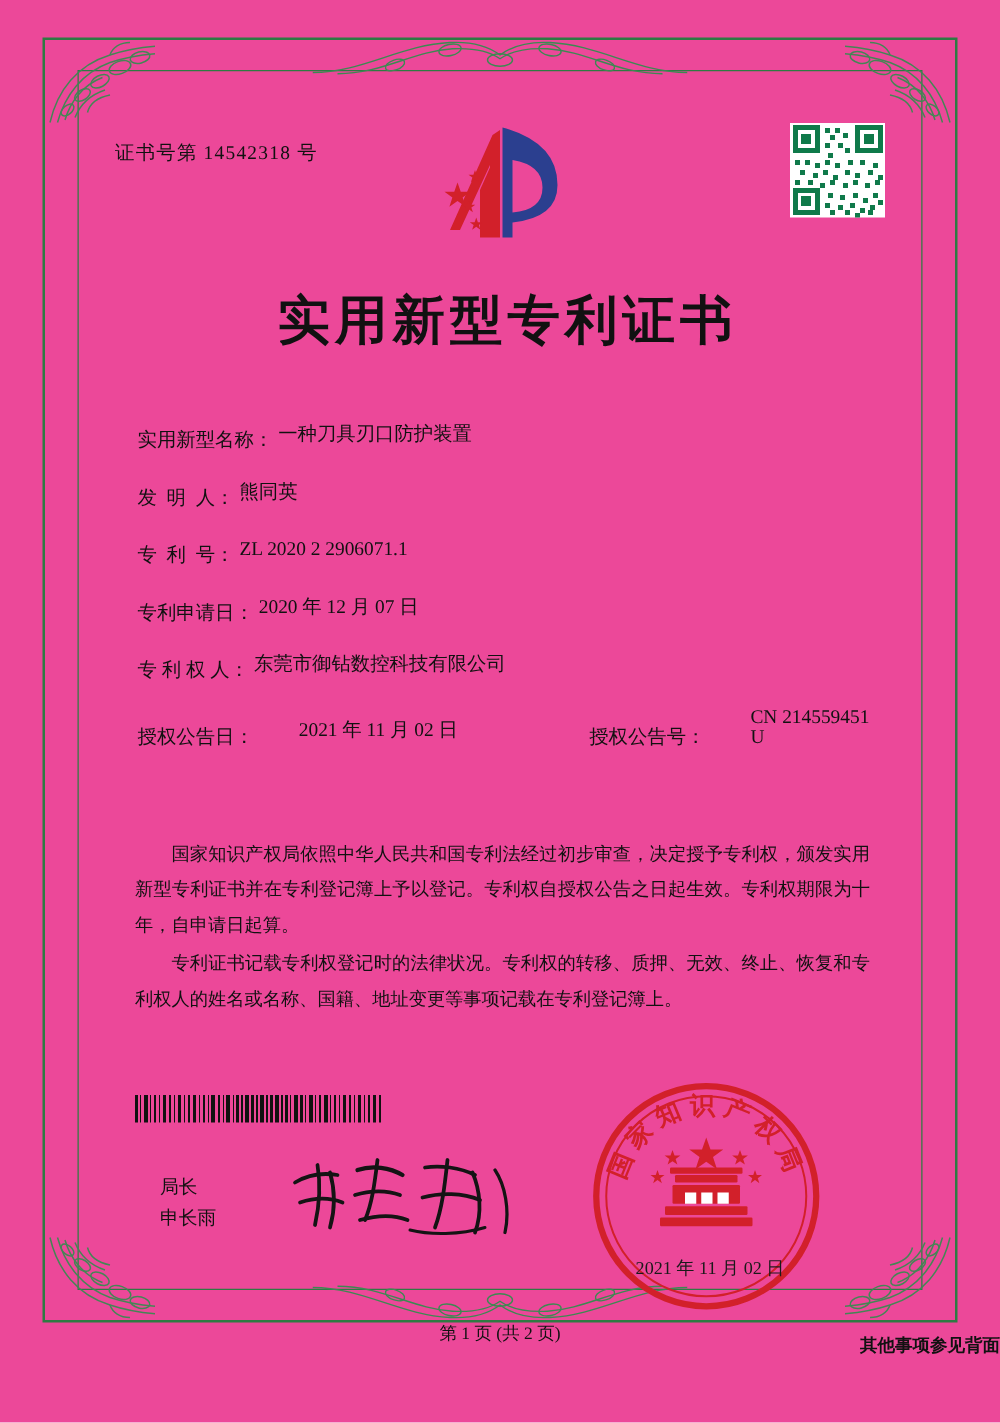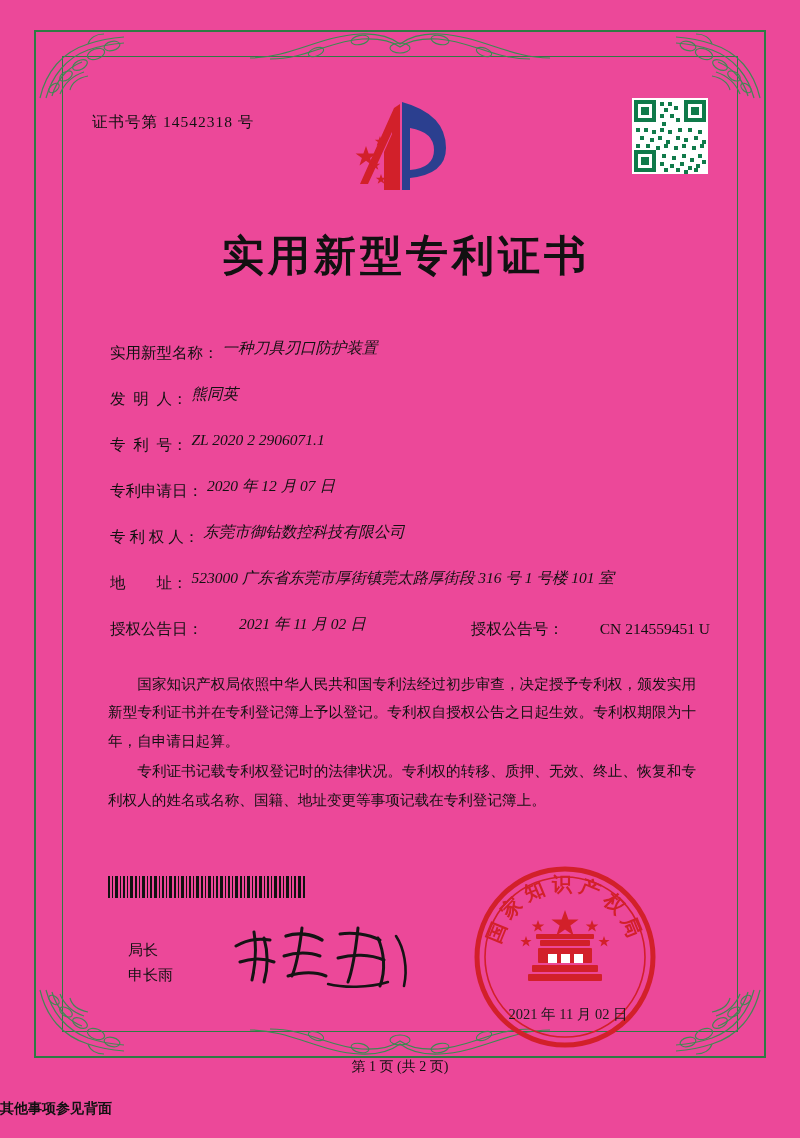--- a/index.html
+++ b/index.html
@@ -108,21 +108,20 @@
     margin-bottom: 22px;
   }
   .field-label {
     white-space: pre;
     flex: 0 0 auto;
   }
   .field-value {
     margin-left: 4px;
     flex: 1 1 auto;
     line-height: 1.55;
-    font-style: italic;
   }
   .field-row.two-col { justify-content: flex-start; gap: 32px; }
   .field-row .second-label {
     margin-left: 73px;
     white-space: pre;
   }
   .field-row .second-value { margin-left: 4px; }
 
   
   .para-block {
@@ -178,22 +177,22 @@
 
   
   .page-num {
     position: absolute;
     left: 0; right: 0; top: 1058px;
     text-align: center;
     font-size: 14px;
   }
   .footnote {
     position: absolute;
-    left: 0; right: 0; top: 1100px;
-    text-align: left;
+    left: 0; right: 0; top: 1068px;
+    text-align: right;
     font-size: 14px;
     font-weight: bold;
   }
 </style>
 </head>
 <body>
 
 <div class="page">
 
   <div class="border-outer"></div>
@@ -391,24 +390,20 @@
     <div class="field-row">
       <span class="field-label">专利申请日：</span>
       <span class="field-value">2020 年 12 月 07 日</span>
     </div>
 
     <div class="field-row">
       <span class="field-label">专 利 权 人：</span>
       <span class="field-value">东莞市御钻数控科技有限公司</span>
     </div>
 
-    <div class="field-row">
-      <span class="field-label">地        址：</span>
-      <span class="field-value">523000 广东省东莞市厚街镇莞太路厚街段 316 号 1 号楼 101 室</span>
-    </div>
 
     <div class="field-row two-col">
       <span class="field-label">授权公告日：</span>
       <span class="field-value" style="flex:0 0 auto;">2021 年 11 月 02 日</span>
       <span class="second-label">授权公告号：</span>
       <span class="second-value">CN 214559451 U</span>
     </div>
 
   </div>
 

